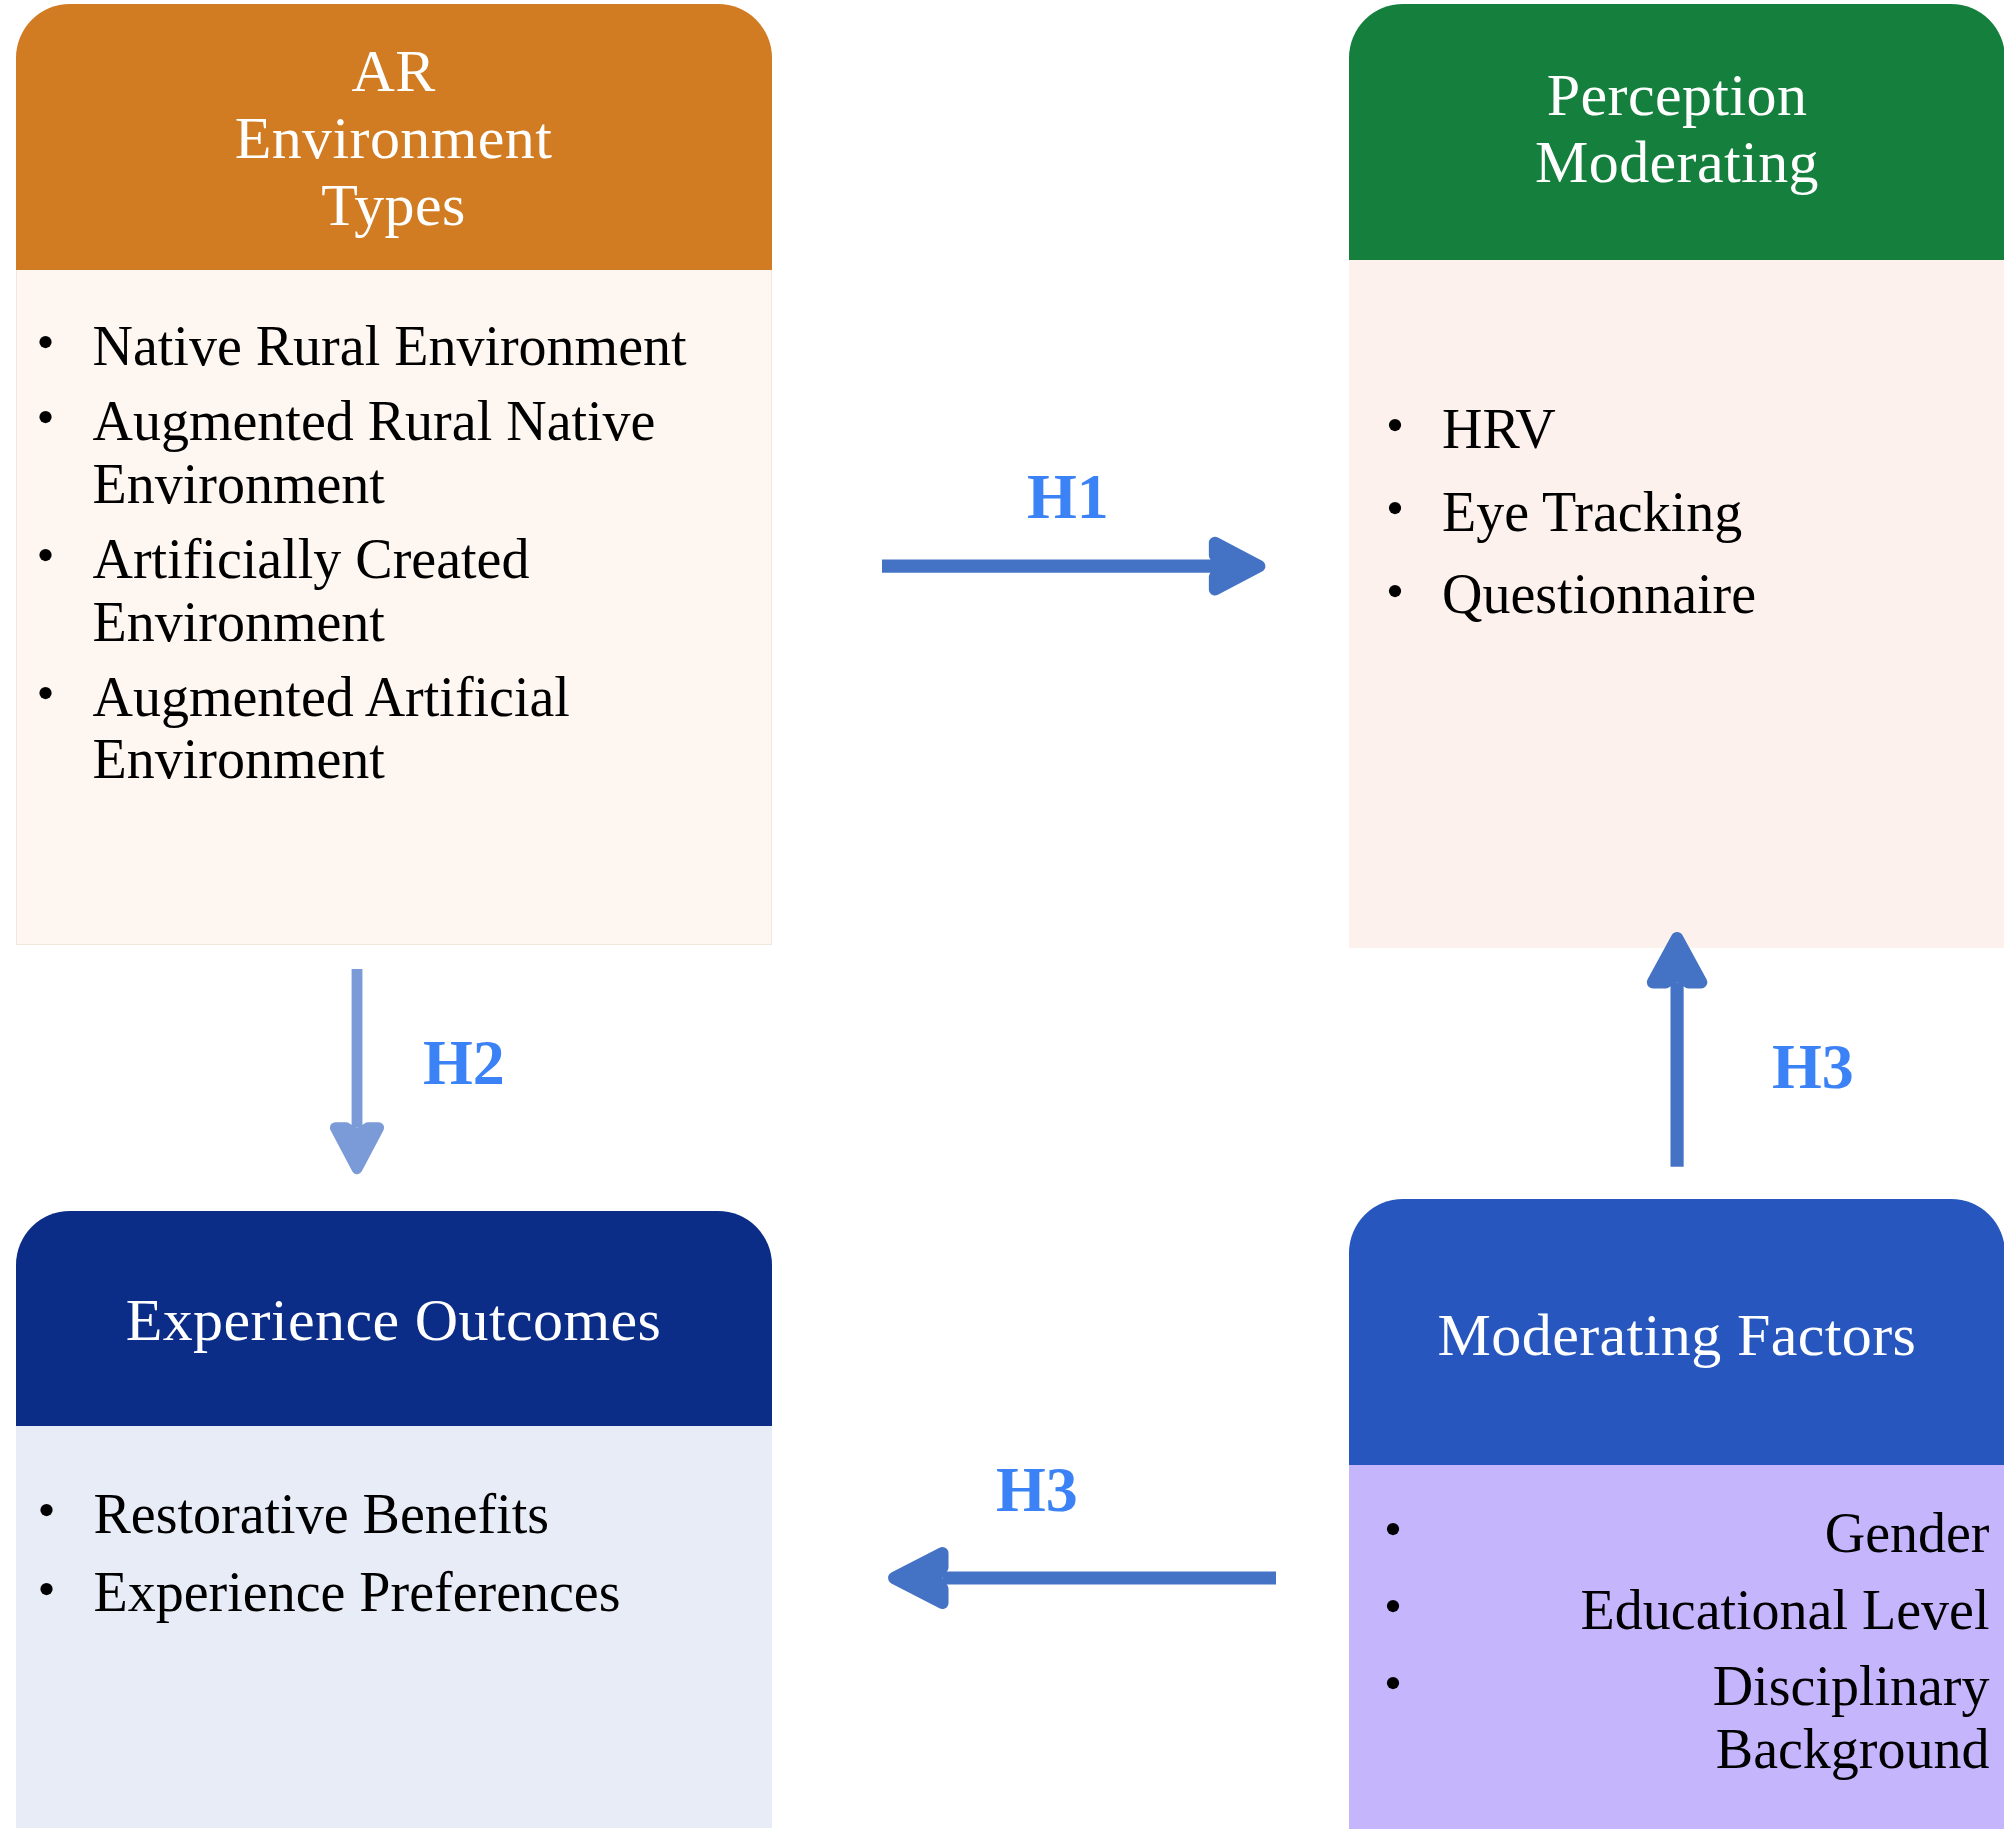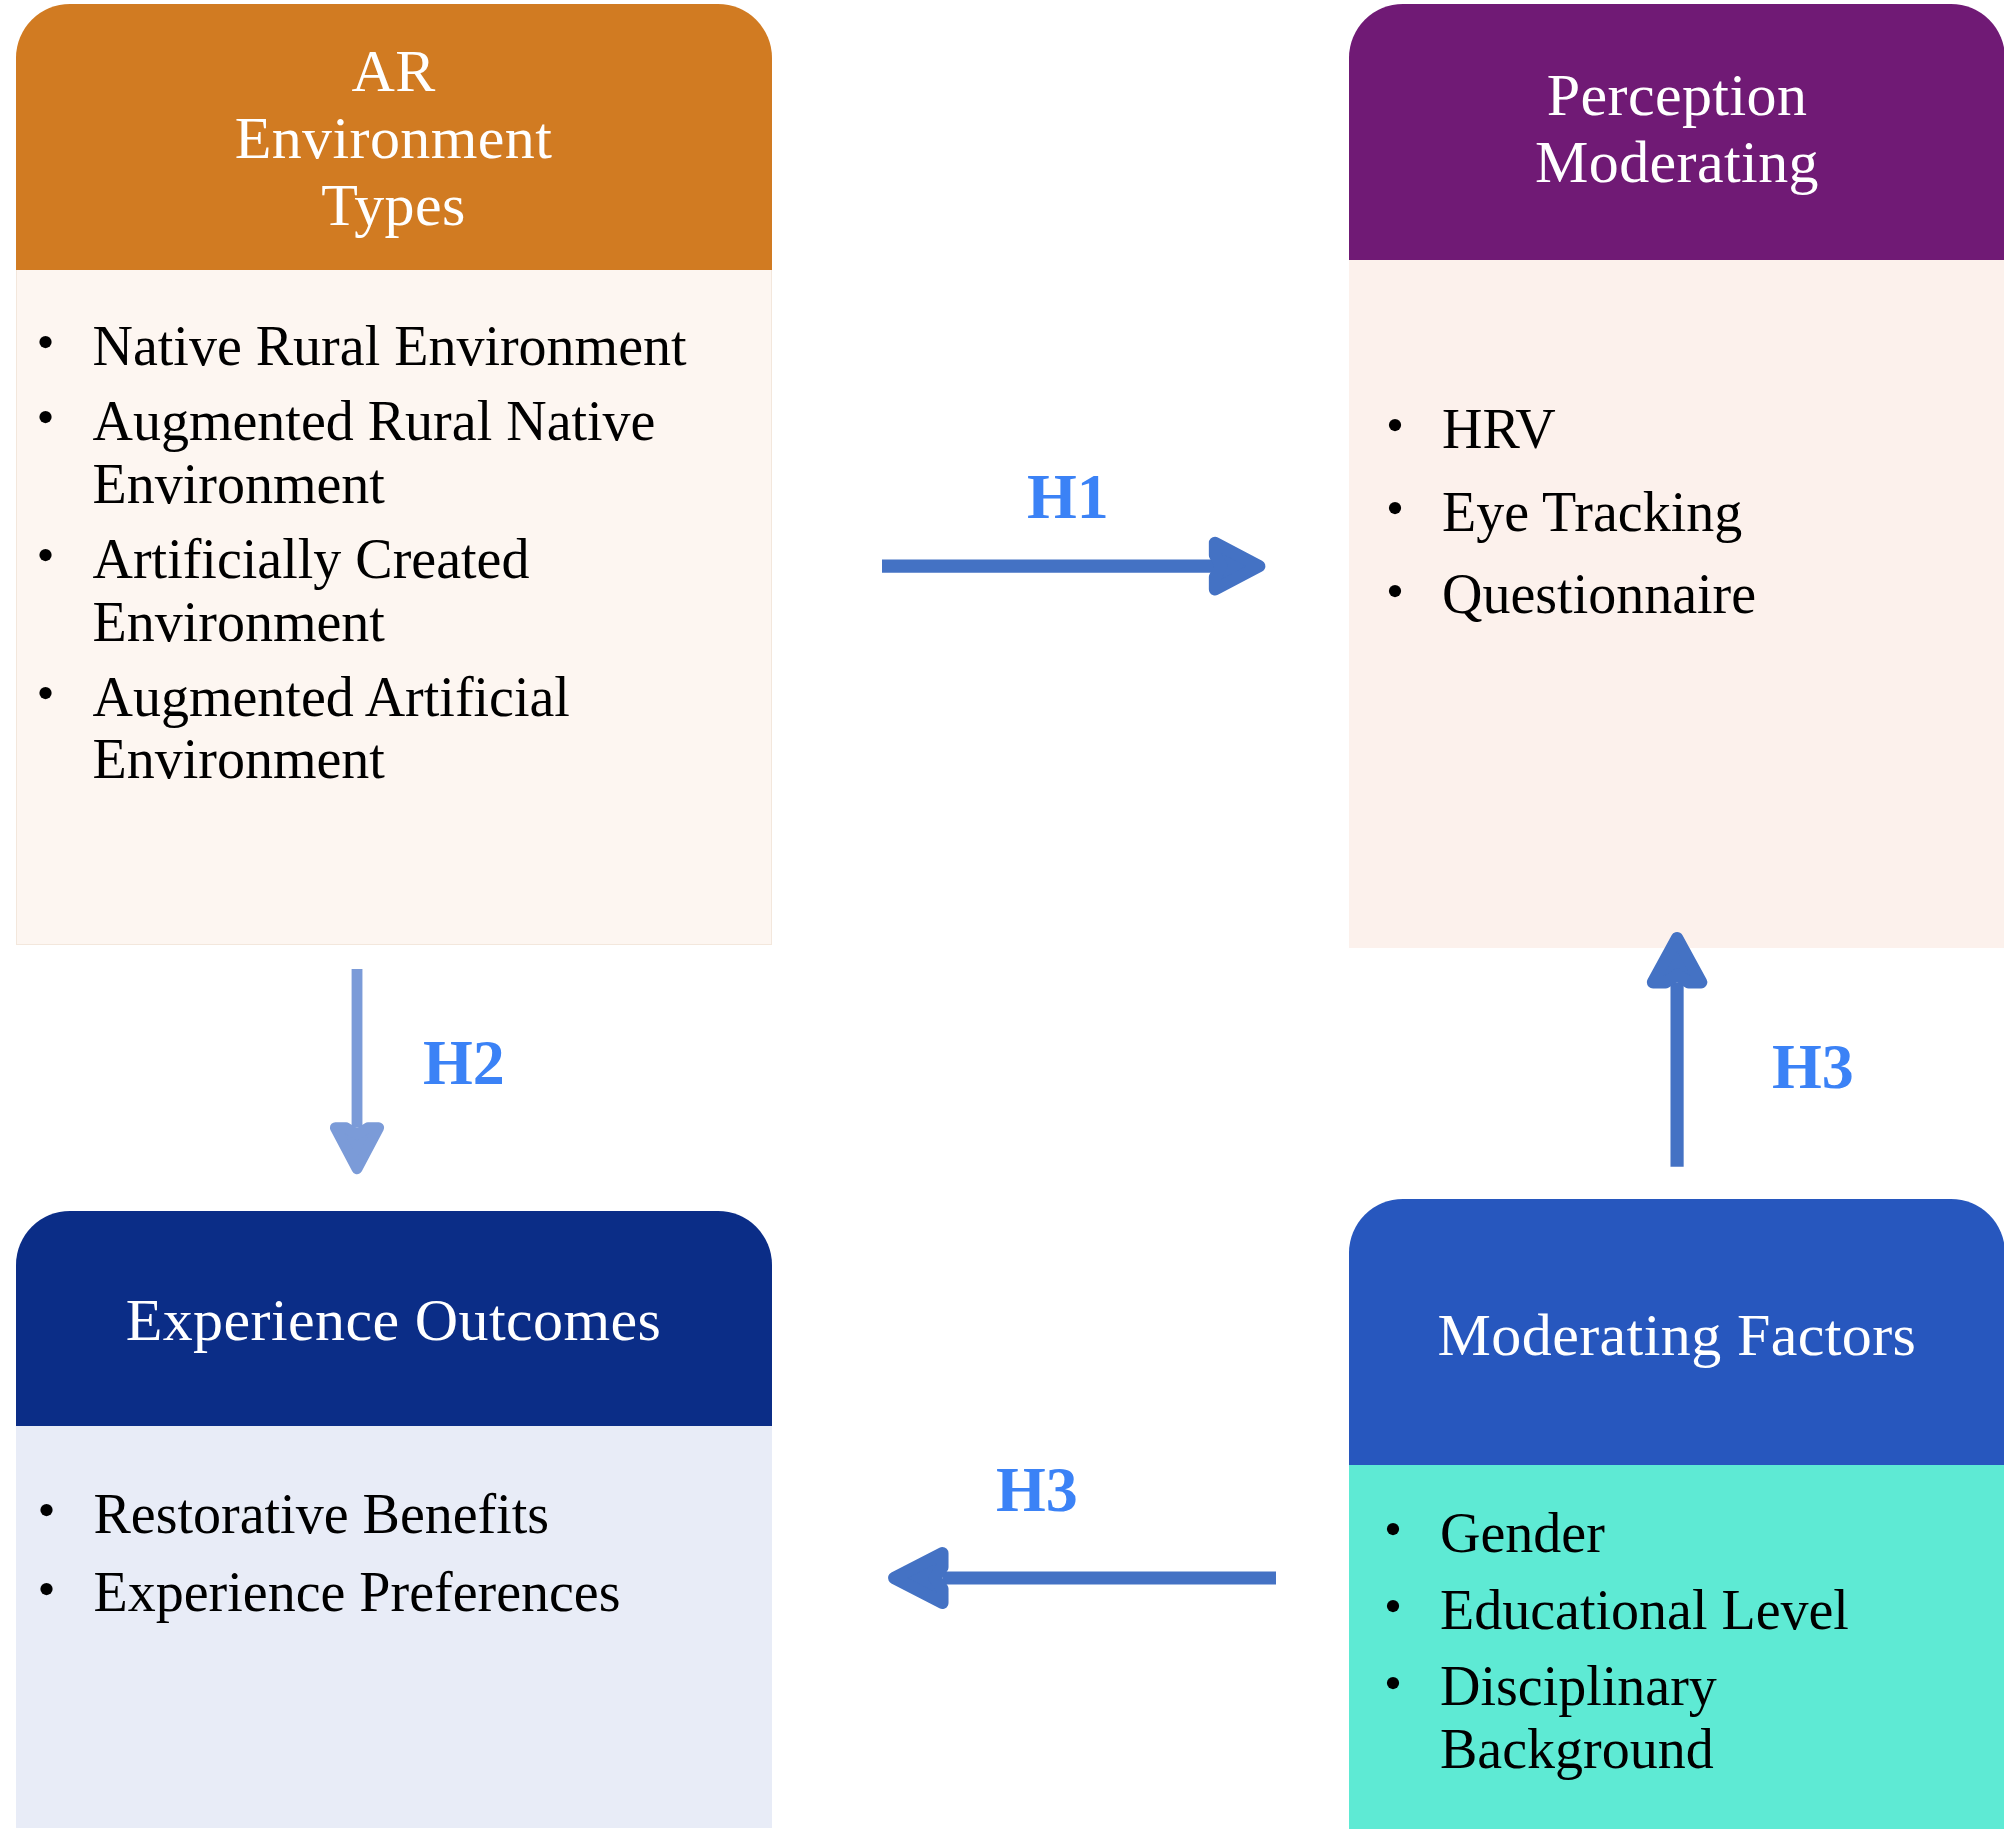--- a/index.html
+++ b/index.html
@@ -92,21 +92,21 @@
 
   
   #box-perception {
     left: 1349px;
     top: 3.9px;
     width: 656px;
     height: 944px;
   }
   #box-perception .card-head {
     height: 256px;
-    background: #701a75;
+    background: #15803d;
     font-size: 60px;
     padding: 20px 23px 26px;
   }
   #box-perception .card-body {
     height: 688px;
     background: #FCF1EC;
     padding: 138px 18.6px 15.5px 93px;
   }
   #box-perception .bullets li { font-size: 56px; margin-bottom: 20px; }
 
@@ -138,22 +138,23 @@
     height: 630px;
   }
   #box-moderating .card-head {
     height: 266px;
     background: #2757BE;
     font-size: 60px;
     padding: 14px 20px 7.8px;
   }
   #box-moderating .card-body {
     height: 364px;
-    background: #5eead4;
+    background: #c4b5fd;
     padding: 37px 15.5px 15.5px 91px;
+    text-align: right;
   }
   #box-moderating .bullets li { font-size: 56px; margin-bottom: 14px; }
 
   
   .arrow-svg {
     position: absolute;
     overflow: visible;
   }
   .arrow-label {
     position: absolute;

